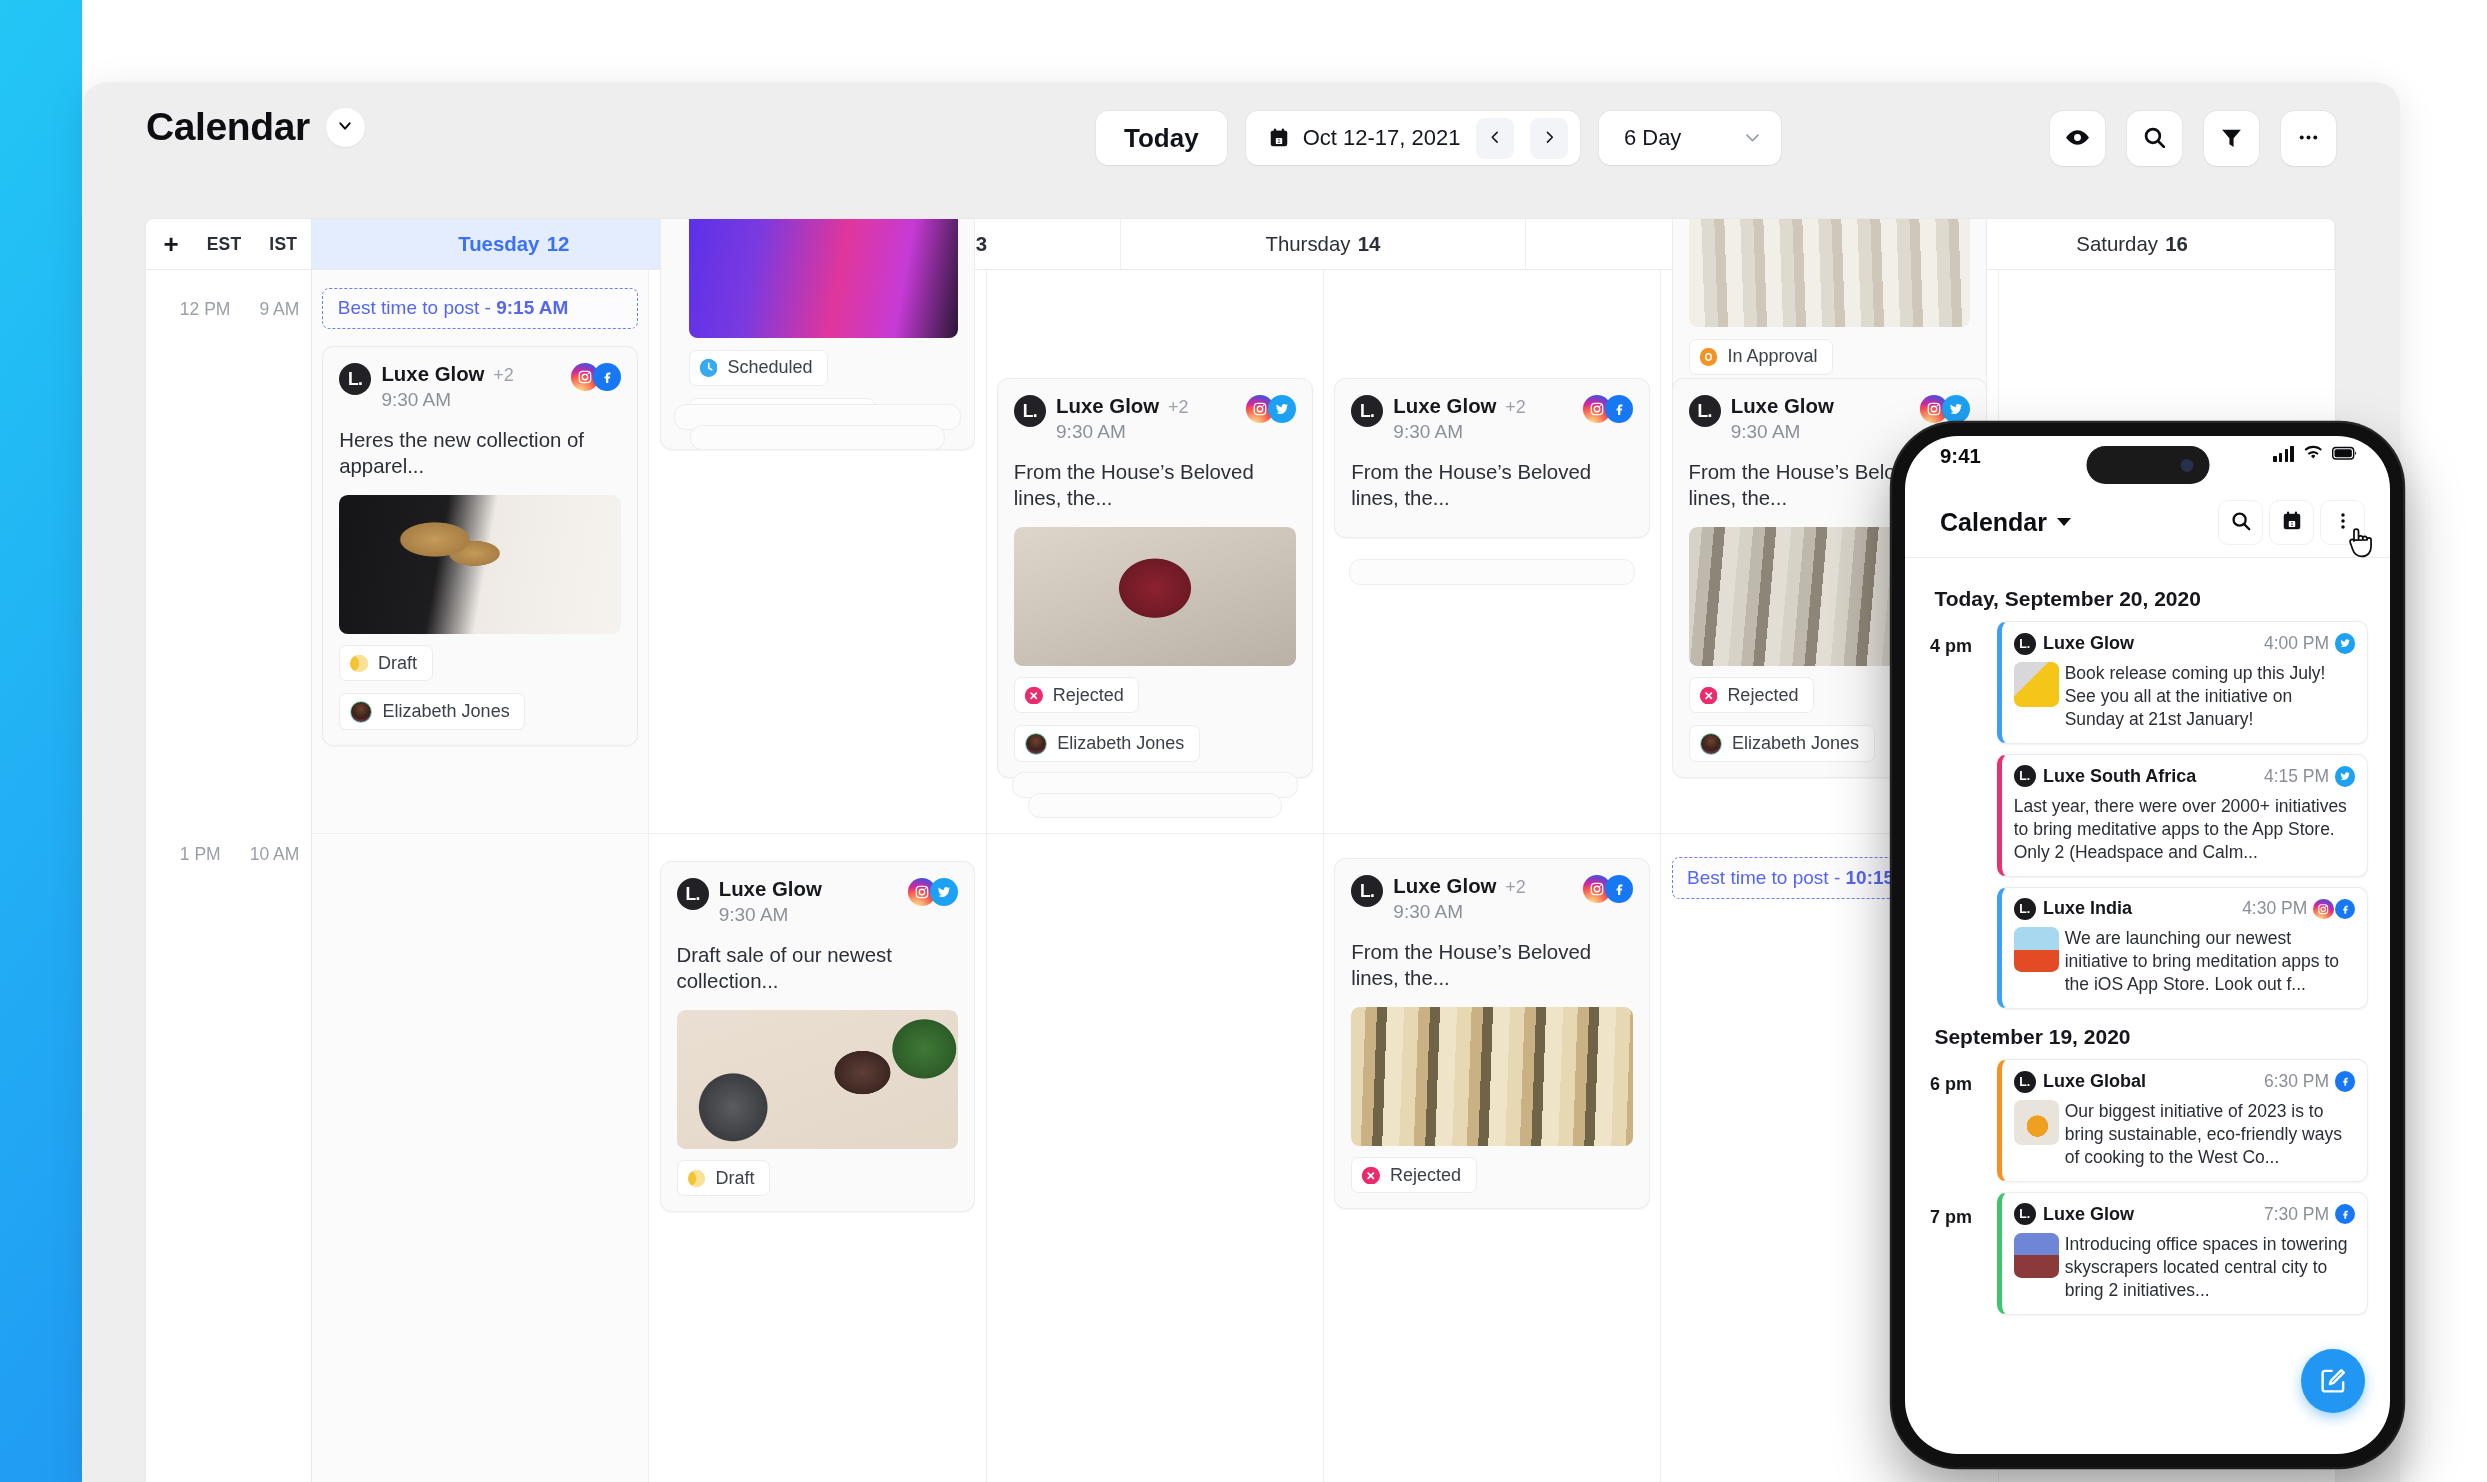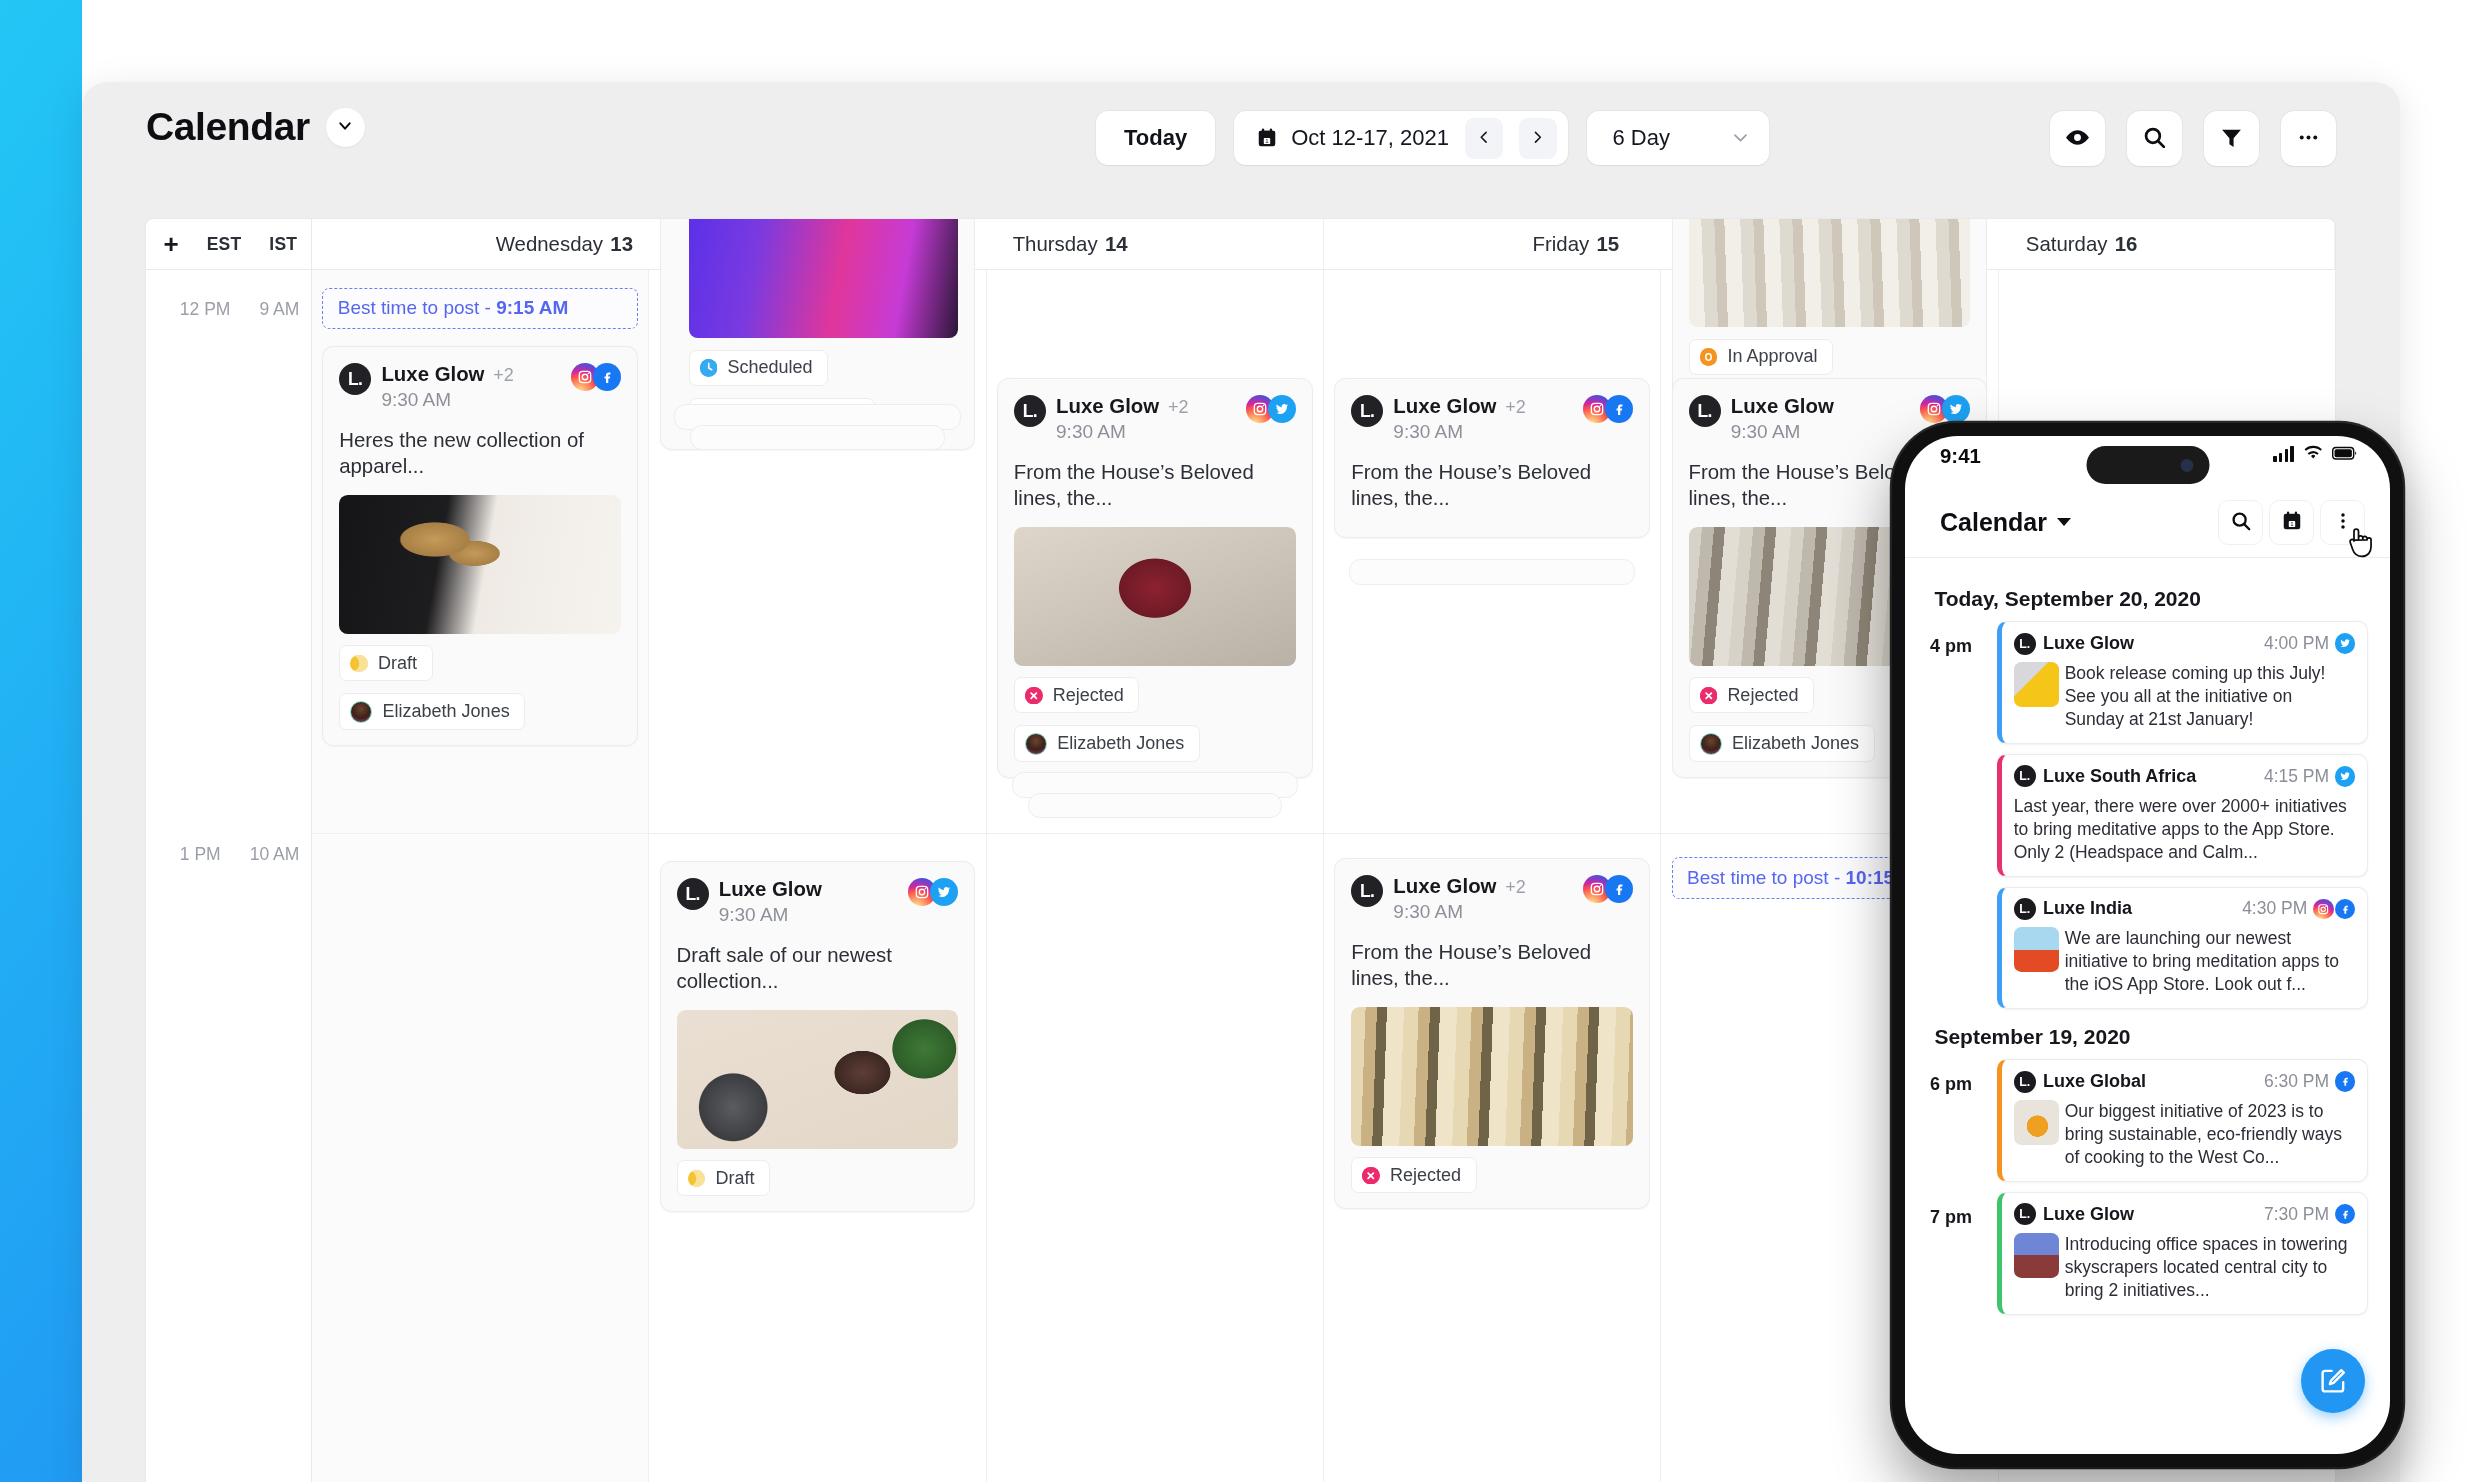--- a/index.html
+++ b/index.html
@@ -47,21 +47,21 @@
 
   #center-controls {
     position: absolute; left: 1014px; top: 29px;
     display: flex; align-items: center; gap: 19px;
   }
   .pill {
     background: #fff; border-radius: 11.7px; height: 54px;
     display: flex; align-items: center;
     box-shadow: 0 0.7px 1.5px rgba(16,24,40,.06), 0 0 0 0.7px rgba(16,24,40,.04);
   }
-  #today-btn { padding: 0 28px; font-size: 22px; font-weight: 700; color: #11131a; }
+  #today-btn { padding: 0 28px; font-size: 26px; font-weight: 700; color: #11131a; }
   #date-pill { padding: 0 11.7px 0 22px; gap: 13px; }
   #date-pill .cal-ico { width: 22px; height: 22px; }
   #date-range { font-size: 22px; font-weight: 500; color: #14171f; white-space: nowrap; }
   .arrow-btn {
     width: 38px; height: 41px; border-radius: 8.8px; background: #f3f4f7;
     display: flex; align-items: center; justify-content: center;
     margin-left: 2.9px;
   }
   .arrow-btn svg { width: 14.6px; height: 14.6px; }
   #view-select { padding: 0 19px 0 25px; gap: 36px; min-width: 182px; justify-content: space-between; }
@@ -388,20 +388,24 @@
     </div>
 
     <div id="calendar">
 
       <div id="cal-header">
         <div class="gutter-head">
           <span class="plus">+</span>
           <span class="tz">EST</span>
           <span class="tz">IST</span>
         </div>
+        <div class="day-head today">
+          <span>Tuesday</span>
+            <b>12</b>
+        </div>
         <div class="day-head">
           <span>Wednesday</span>
             <b>13</b>
         </div>
         <div class="day-head">
           <span>Thursday</span>
             <b>14</b>
         </div>
         <div class="day-head">
           <span>Friday</span>

